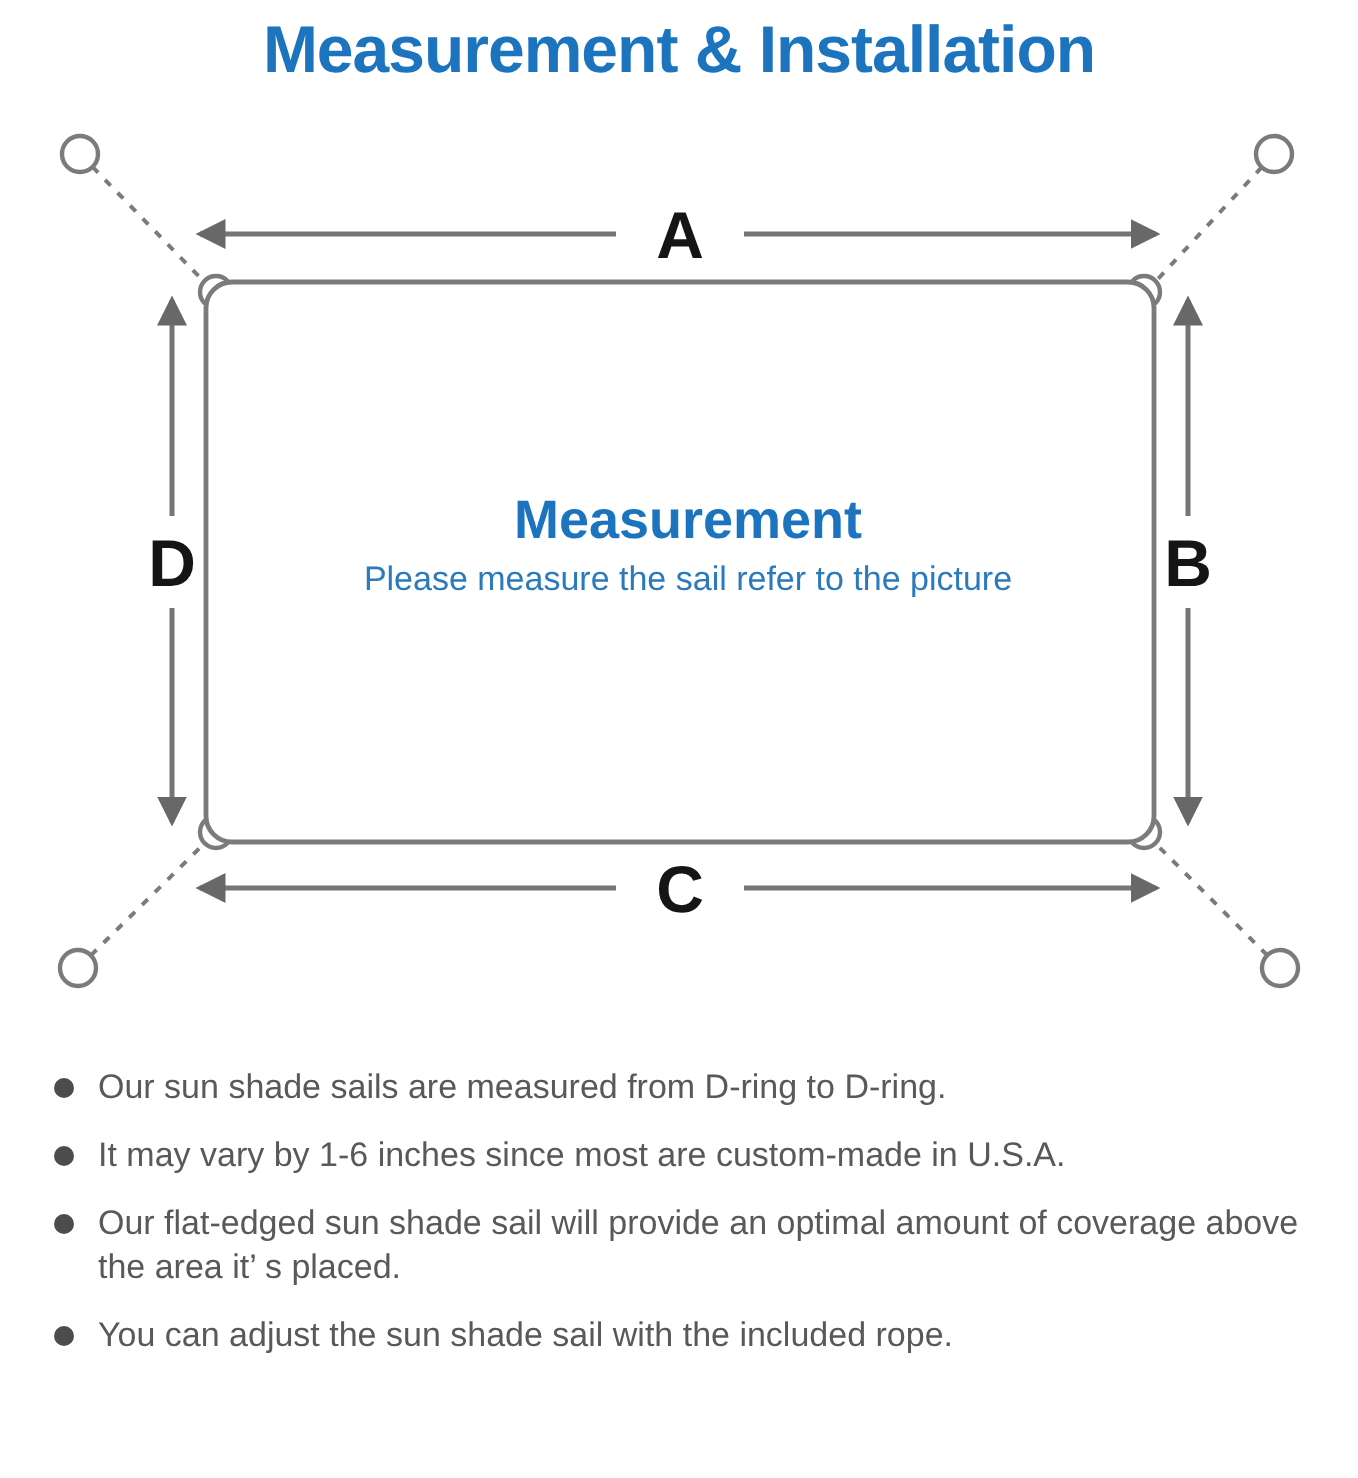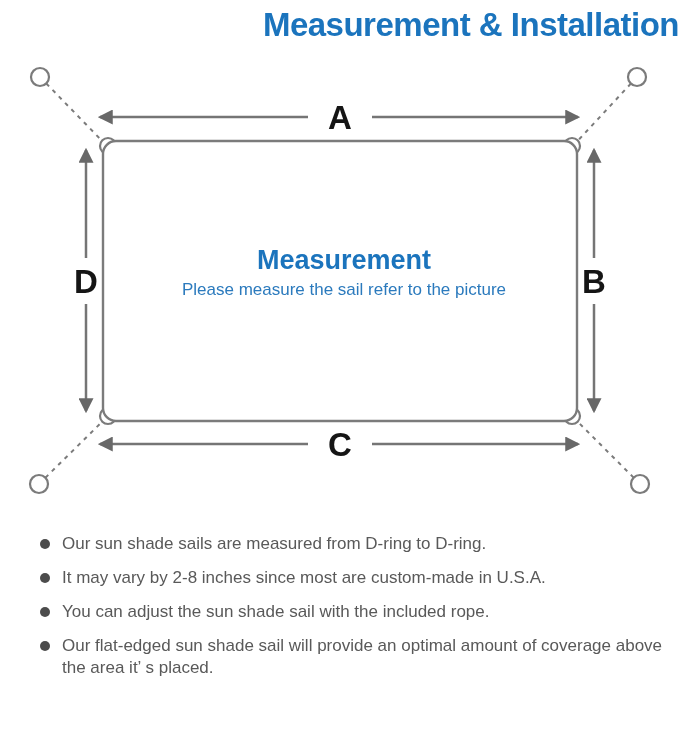--- a/index.html
+++ b/index.html
@@ -4,39 +4,39 @@
 <style>
   html,body{margin:0;padding:0;background:#ffffff;}
   body{
     width:679px;height:739px;overflow:hidden;
     font-family:"Liberation Sans","DejaVu Sans",sans-serif;
     -webkit-font-smoothing:antialiased;
   }
   .page{width:679px;height:739px;position:relative;background:#fff;}
   .title{
     width:679px;height:55px;box-sizing:border-box;padding-top:6px;
-    text-align:right;font-size:33px;font-weight:700;letter-spacing:-0.5px;
+    text-align:center;font-size:33px;font-weight:700;letter-spacing:-0.5px;
     color:#1b74bd;
   }
   .diagram-wrap{width:679px;height:475px;}
   svg text.dim-label{
     font-family:"Liberation Sans","DejaVu Sans",sans-serif;
     font-weight:700;font-size:33px;fill:#151515;
   }
   svg text.center-title{
     font-family:"Liberation Sans","DejaVu Sans",sans-serif;
     font-weight:700;font-size:27px;fill:#1b74bd;
   }
   svg text.center-sub{
     font-family:"Liberation Sans","DejaVu Sans",sans-serif;
     font-weight:400;font-size:17px;fill:#2b7abd;
   }
   .bullets{
     list-style:none;margin:0;box-sizing:border-box;
-    padding:3px 6px 0 40px;
+    padding:3px 6px 0 27px;
   }
   .bullets li{
     position:relative;
     margin:0 0 12px 0;
     padding-left:22px;
     font-size:17px;line-height:22px;color:#595959;
     max-width:648px;
   }
   .bullets li .dot{
     position:absolute;left:0;top:6px;width:10px;height:10px;border-radius:50%;
@@ -106,25 +106,25 @@
     </svg>
   </div>
 
   <ul class="bullets">
     <li>
       <span class="dot"></span>
       <span>Our sun shade sails are measured from D-ring to D-ring.</span>
     </li>
     <li>
       <span class="dot"></span>
-      <span>It may vary by 2-8 inches since most are custom-made in U.S.A.</span>
+      <span>It may vary by 1-6 inches since most are custom-made in U.S.A.</span>
+    </li>
+    <li>
+      <span class="dot"></span>
+      <span>Our flat-edged sun shade sail will provide an optimal amount of coverage above the area it’ s placed.</span>
     </li>
     <li>
       <span class="dot"></span>
       <span>You can adjust the sun shade sail with the included rope.</span>
-    </li>
-    <li>
-      <span class="dot"></span>
-      <span>Our flat-edged sun shade sail will provide an optimal amount of coverage above the area it’ s placed.</span>
     </li>
   </ul>
 
 </div>
 
 </body></html>

